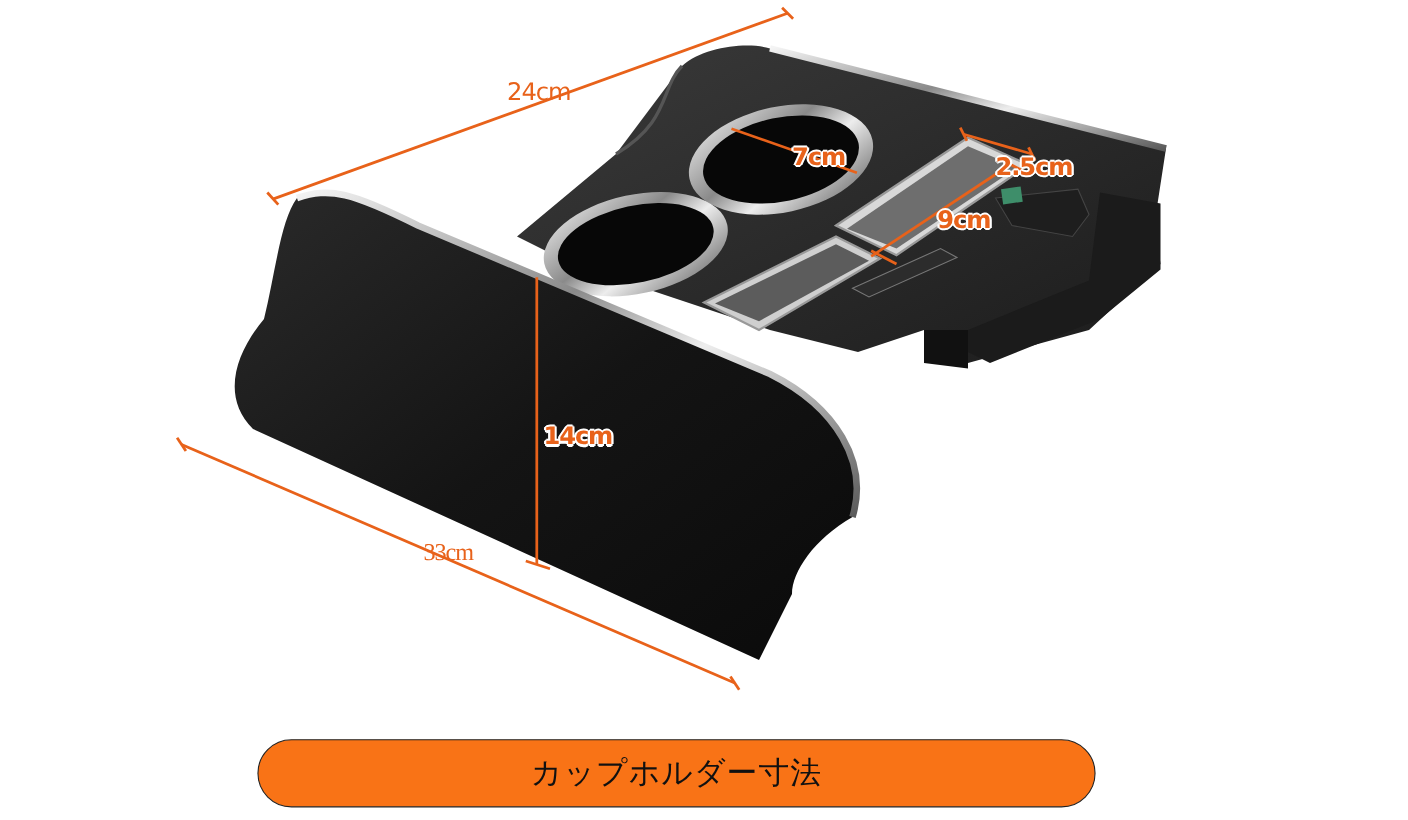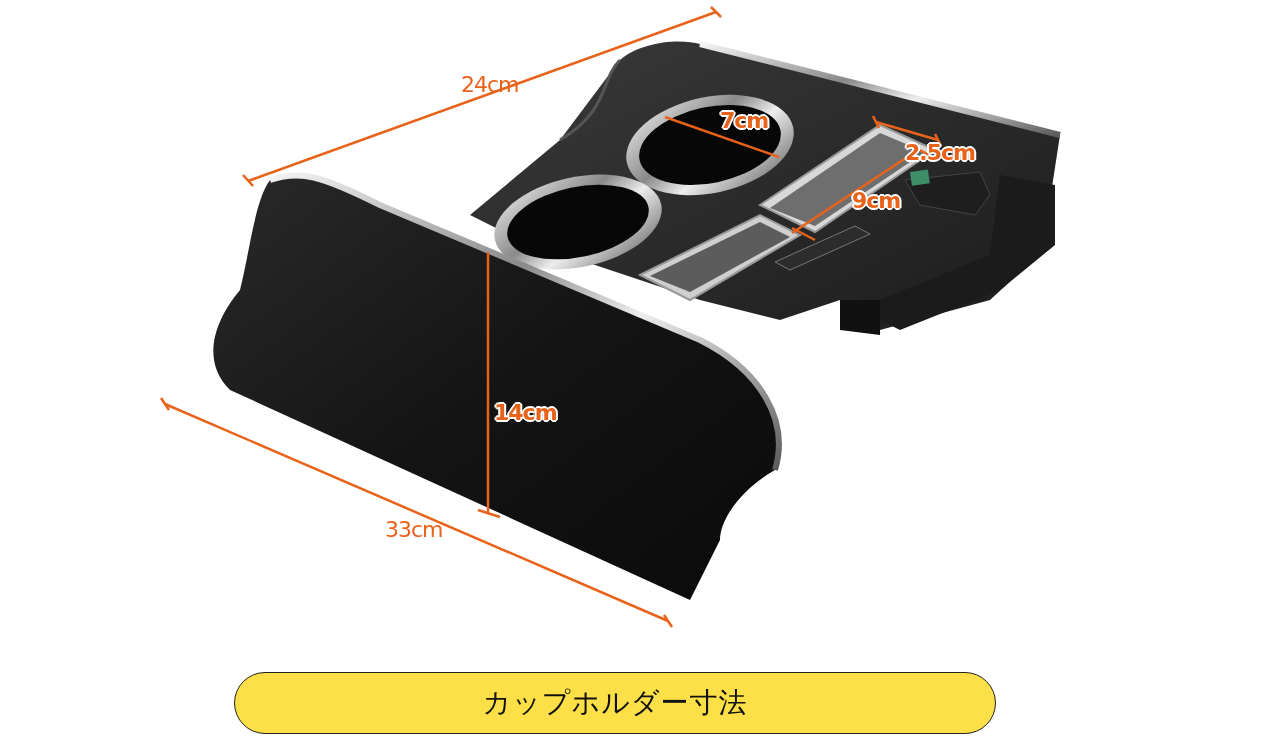--- a/index.html
+++ b/index.html
@@ -1,20 +1,20 @@
 <!DOCTYPE html>
 <html><head>
 <meta charset="utf-8">
 <style>
   html, body { margin:0; padding:0; background:#ffffff; }
   body { width:1280px; height:745px; position:relative; overflow:hidden; font-family:"DejaVu Sans", sans-serif; }
   #stage { position:absolute; left:0; top:0; width:1280px; height:660px; }
   .dim-label { position:absolute; font-family:"DejaVu Sans", sans-serif; font-size:22px; letter-spacing:-1px; color:#e8621a; white-space:nowrap; }
   .dim-label.outlined { color:#e8621a; text-shadow: -2px 0 #fff, 2px 0 #fff, 0 -2px #fff, 0 2px #fff, -1px -1px #fff, 1px 1px #fff, -1px 1px #fff, 1px -1px #fff; font-weight:bold; }
-  #caption { position:absolute; left:234px; top:672px; width:762px; height:62px; border:1.5px solid #222; border-radius:31px; box-sizing:border-box; display:flex; align-items:center; justify-content:center; background:#fde047; }
+  #caption { position:absolute; left:234px; top:672px; width:762px; height:62px; border:1.5px solid #222; border-radius:31px; box-sizing:border-box; display:flex; align-items:center; justify-content:center; background:#f97316; }
   #caption span { font-family:"DejaVu Sans", sans-serif; font-size:28px; color:#111; letter-spacing:1px; }
 </style>
 </head>
 <body>
 
 <div id="stage">
   <svg width="1280" height="660" viewBox="0 0 1280 660" xmlns="http://www.w3.org/2000/svg">
     <defs>
       <linearGradient id="leather" x1="0" y1="0" x2="1" y2="1">
         <stop offset="0" stop-color="#2a2a2a"></stop>
@@ -92,22 +92,22 @@
       <line x1="873" y1="116" x2="879" y2="128"></line>
       <line x1="935" y1="134" x2="941" y2="146"></line>
 
       <line x1="792" y1="233" x2="918" y2="150"></line>
       <line x1="910" y1="145" x2="935" y2="158"></line>
       <line x1="792" y1="228" x2="815" y2="240"></line>
     </g>
   </svg>
 
   <span class="dim-label" style="left:461px;top:72px;">24cm</span>
-  <span class="dim-label outlined" style="left:720px;top:108px;">7cm</span>
+  <span class="dim-label outlined" style="left:720px;top:131px;">7cm</span>
   <span class="dim-label outlined" style="left:905px;top:104px;margin-top:36px;">2.5cm</span>
   <span class="dim-label outlined" style="left:852px;top:188px;text-align:center;">9cm</span>
-  <span class="dim-label outlined" style="left:494px;top:400px;">14cm</span>
-  <span class="dim-label" style="left:385px;top:517px;">33cm</span>
+  <span class="dim-label outlined" style="left:494px;top:385px;">14cm</span>
+  <span class="dim-label" style="left:385px;top:489px;font-family:Liberation Serif, serif;">33cm</span>
 </div>
 
 <div id="caption">
   <span>カップホルダー寸法</span>
 </div>
 
 </body></html>

